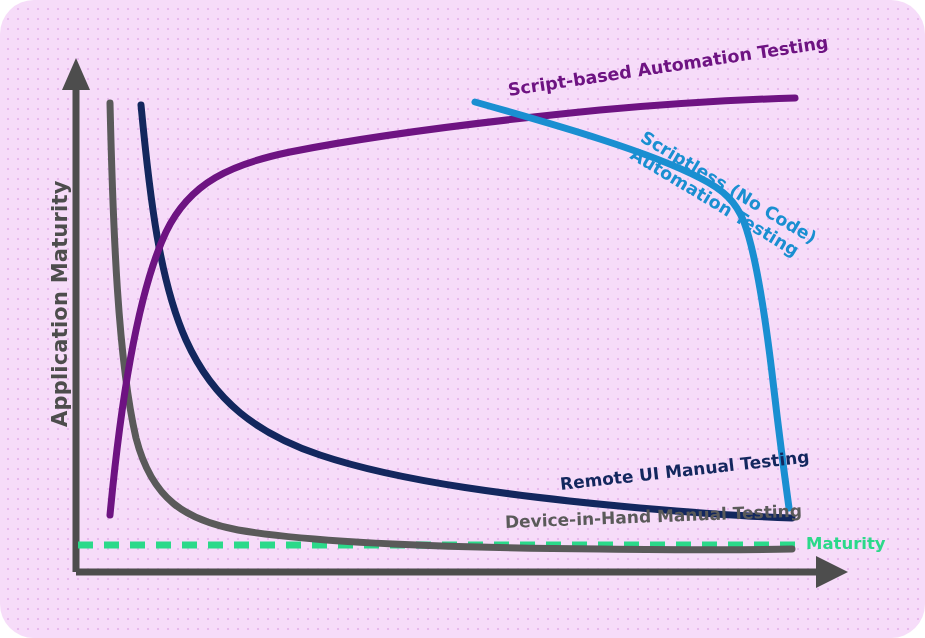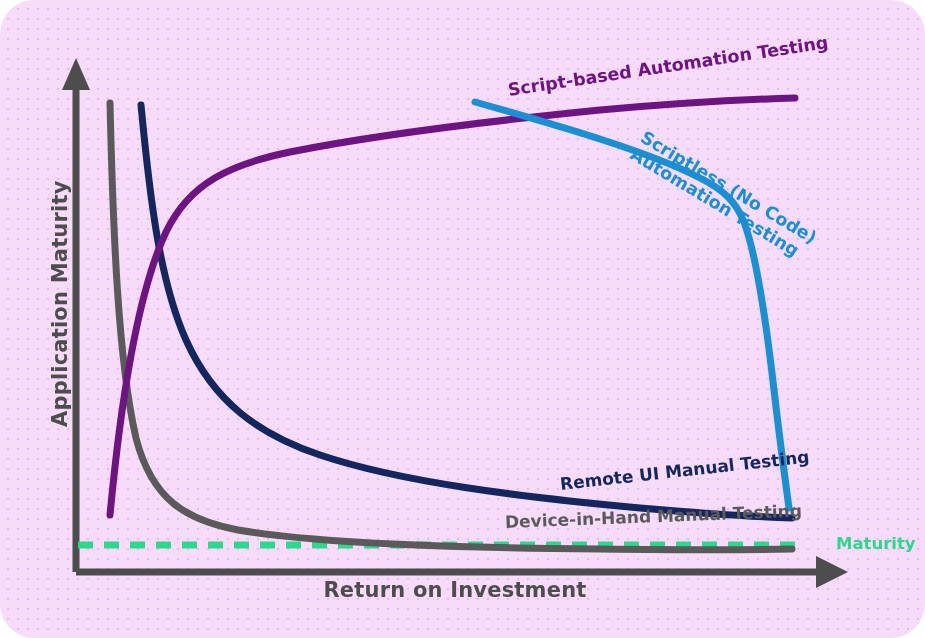--- a/index.html
+++ b/index.html
@@ -95,21 +95,21 @@
 
   #label-device-in-hand {
     left: 505px;
     top: 512px;
     font-size: 17px;
     color: #5a5a5a;
     transform: rotate(-2.2deg);
   }
 
   #label-maturity {
-    left: 836px;
+    left: 806px;
     top: 534px;
     font-size: 16.5px;
     color: #2bd98a;
     transform: rotate(0deg);
   }
 </style>
 </head>
 <body>
 
 <div id="chart-card">
@@ -148,21 +148,20 @@
 
     <path d="M 475,102
              C 560,126 650,152 700,178
              C 724,190 736,202 744,222
              C 756,254 766,320 774,390
              C 780,442 786,486 789,508" fill="none" stroke="#1a8fd1" stroke-width="7" stroke-linecap="round" stroke-linejoin="round"></path>
   </svg>
 
   <div class="axis-title" id="y-axis-title">Application Maturity</div>
 
-  <div class="axis-title" id="x-axis-title">Return on Investment</div>
 
   <div class="series-label" id="label-script-based">Script-based Automation Testing</div>
 
   <div class="series-label" id="label-scriptless">
     <div>Scriptless (No Code)</div>
     <div>Automation Testing</div>
   </div>
 
   <div class="series-label" id="label-remote-ui">Remote UI Manual Testing</div>
 

